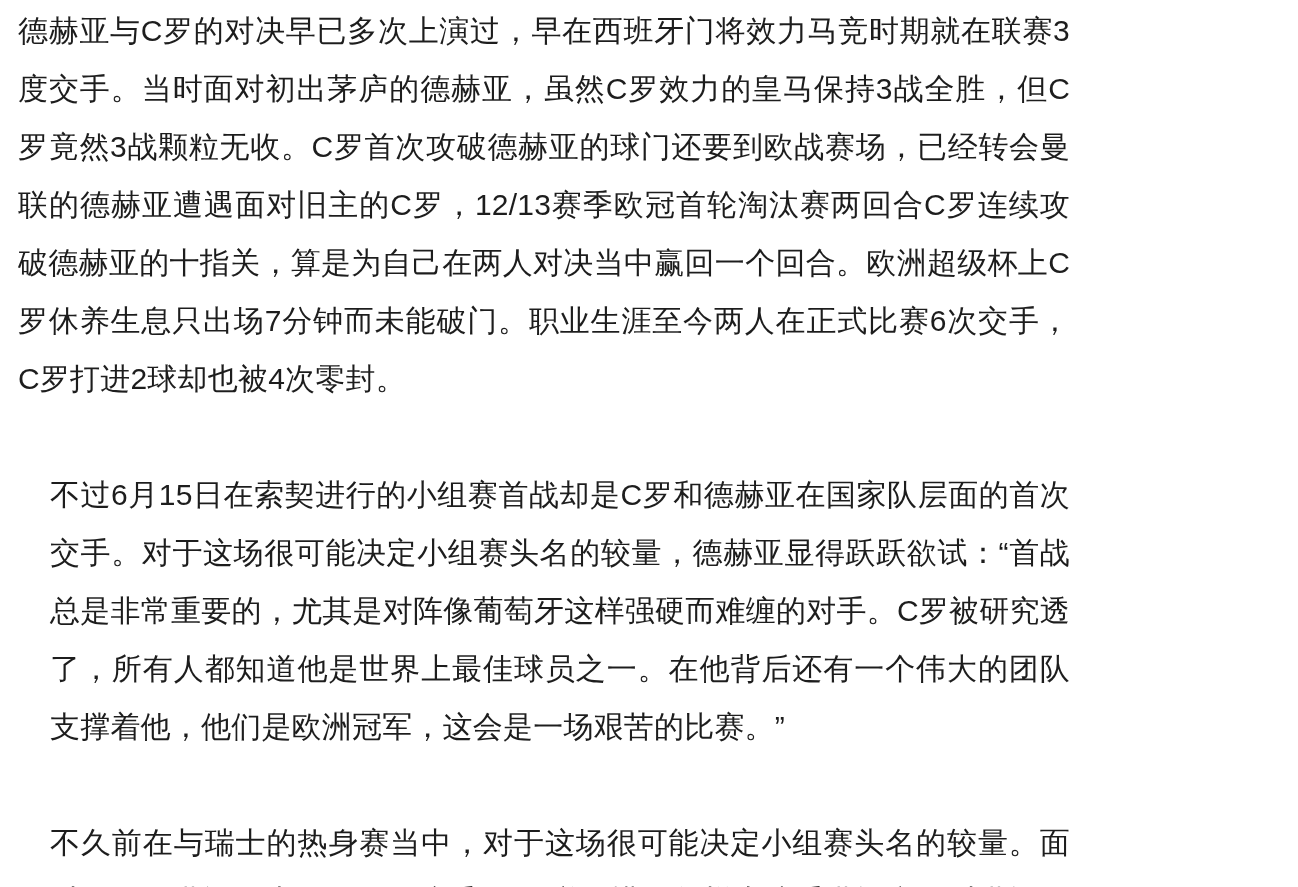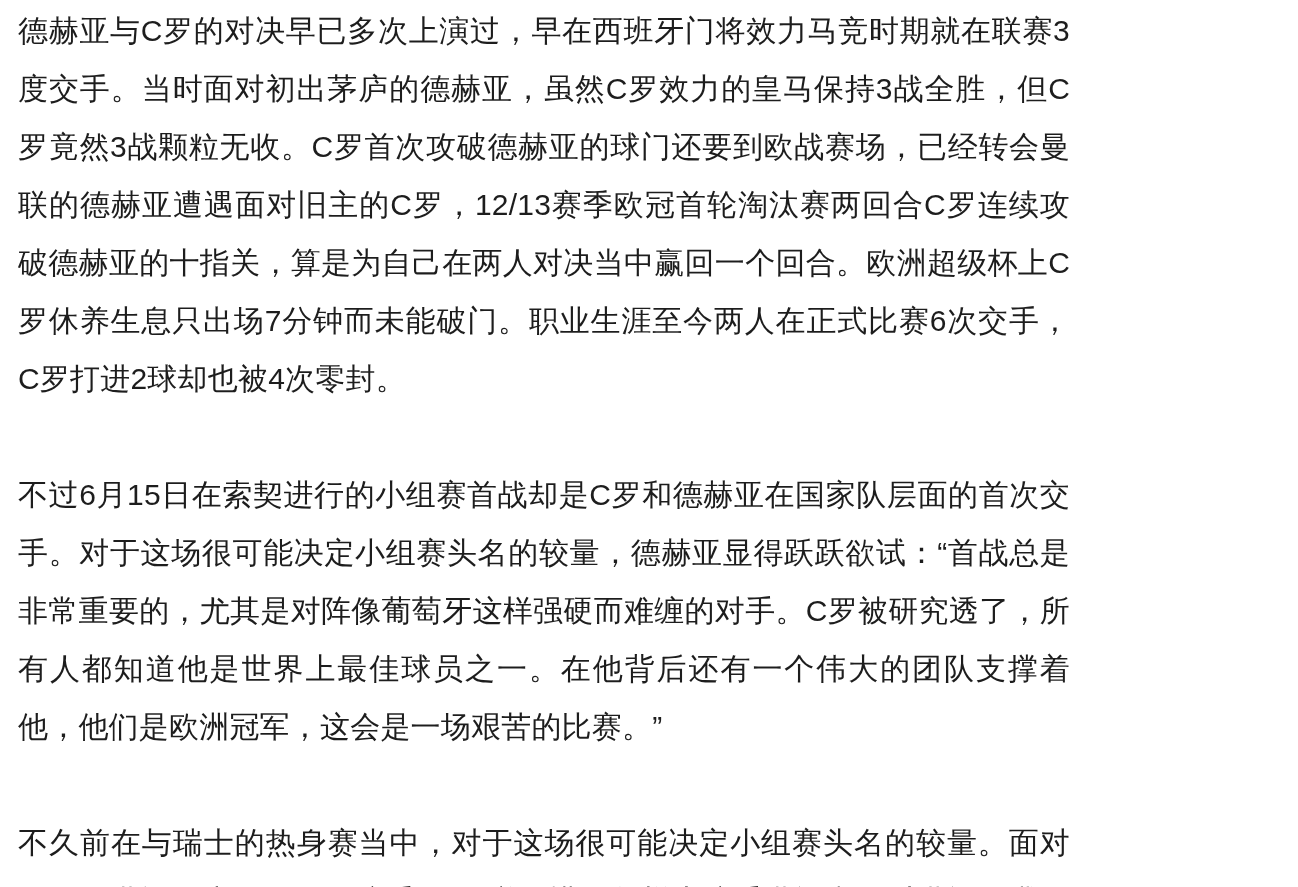--- a/index.html
+++ b/index.html
@@ -24,20 +24,21 @@
     font-size: 30px;
     line-height: 58px;
     color: #1d1d1d;
     text-align: justify;
     text-justify: inter-ideograph;
     letter-spacing: 0.2px;
     word-break: break-all;
   }
   .para + .para {
     margin-top: 58px;
+    margin-left: 32px;
   }
 </style>
 </head>
 <body>
 
 <div id="article">
   <p class="para">德赫亚与C罗的对决早已多次上演过，早在西班牙门将效力马竞时期就在联赛3度交手。当时面对初出茅庐的德赫亚，虽然C罗效力的皇马保持3战全胜，但C罗竟然3战颗粒无收。C罗首次攻破德赫亚的球门还要到欧战赛场，已经转会曼联的德赫亚遭遇面对旧主的C罗，12/13赛季欧冠首轮淘汰赛两回合C罗连续攻破德赫亚的十指关，算是为自己在两人对决当中赢回一个回合。欧洲超级杯上C罗休养生息只出场7分钟而未能破门。职业生涯至今两人在正式比赛6次交手，C罗打进2球却也被4次零封。</p>
   <p class="para">不过6月15日在索契进行的小组赛首战却是C罗和德赫亚在国家队层面的首次交手。对于这场很可能决定小组赛头名的较量，德赫亚显得跃跃欲试：“首战总是非常重要的，尤其是对阵像葡萄牙这样强硬而难缠的对手。C罗被研究透了，所有人都知道他是世界上最佳球员之一。在他背后还有一个伟大的团队支撑着他，他们是欧洲冠军，这会是一场艰苦的比赛。”</p>
   <p class="para">不久前在与瑞士的热身赛当中，对于这场很可能决定小组赛头名的较量。面对外界的批评西班牙人坦然接受：“你必须懂得怎样去接受批评和面对批评。我们对于这些都已经习惯和接受了。一名门将的失误非常致命，但在友谊赛上犯错总比在世界杯上犯错来得要好，”</p>
 </div>

